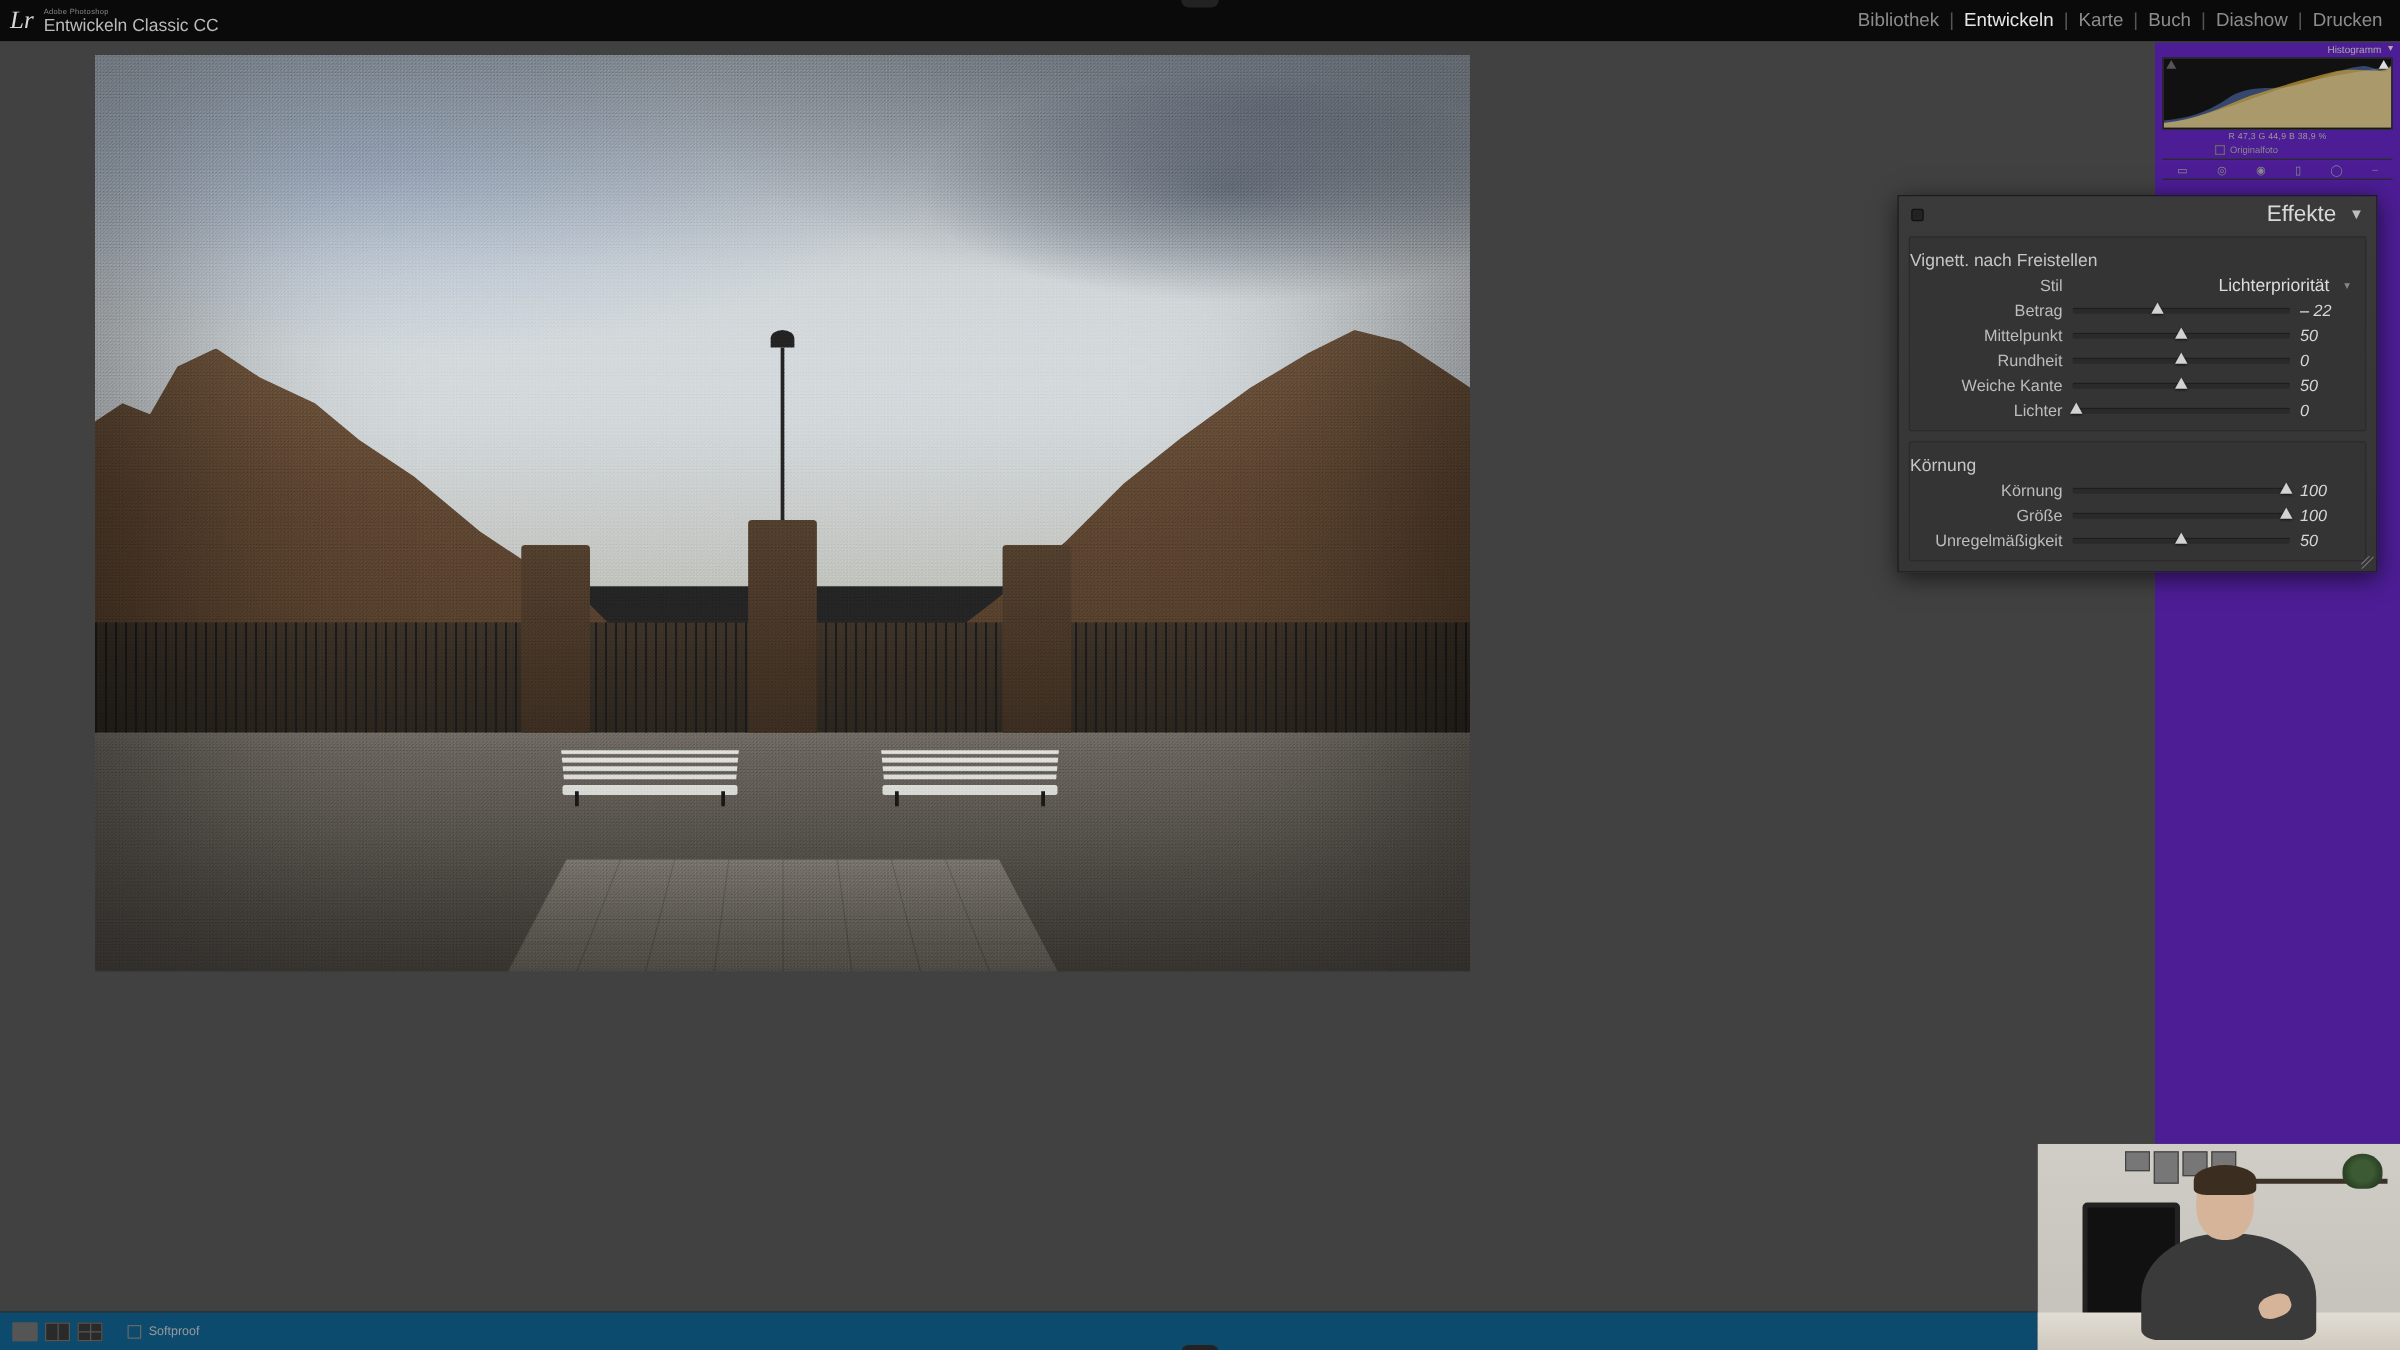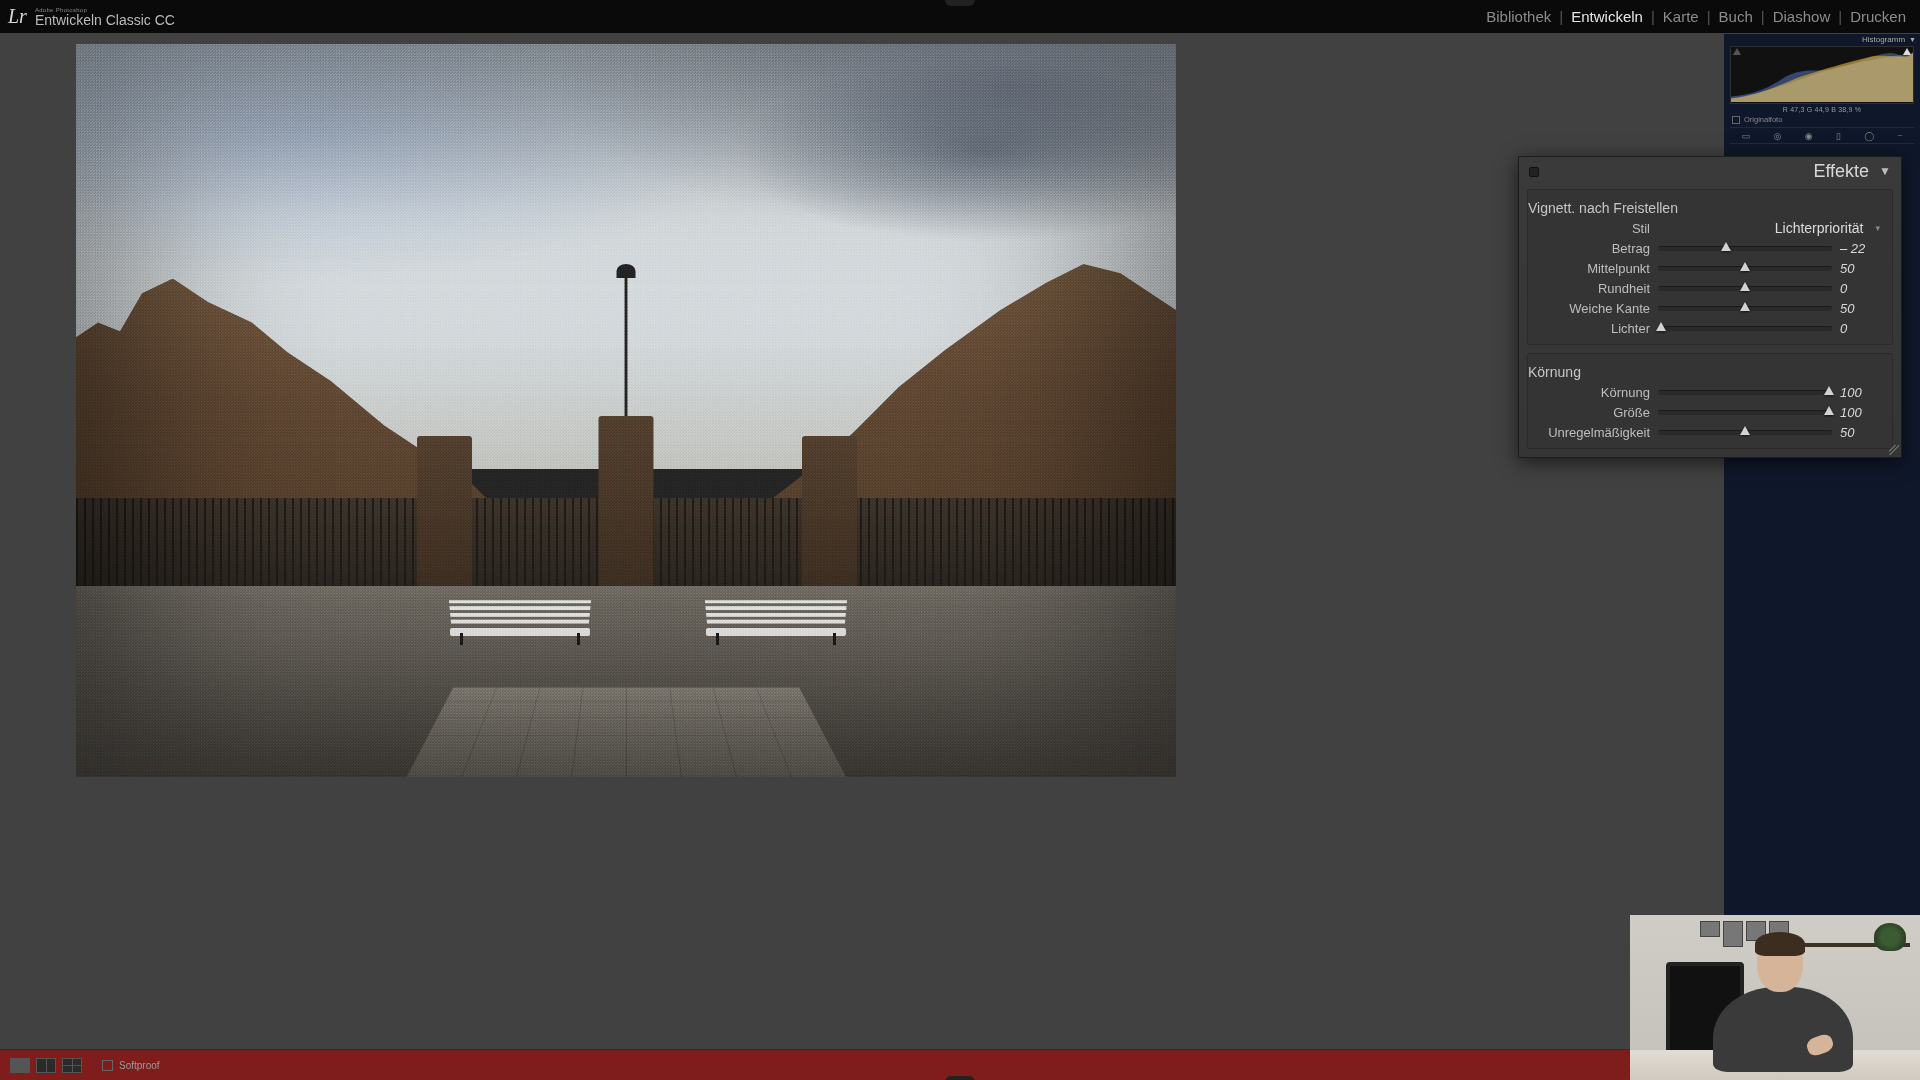--- a/index.html
+++ b/index.html
@@ -236,21 +236,21 @@
     box-shadow: inset 0 0 180px 60px rgba(0,0,0,0.45);
   }
 
   
   #right-stack {
     position: absolute;
     top: 34px;
     right: 0;
     width: 196px;
     bottom: 30px;
-    background: #0f172a;
+    background: #4c1d95;
   }
   #hist-title {
     height: 10px;
     display: flex;
     justify-content: flex-end;
     align-items: center;
     font-size: 8px;
     padding: 0 4px;
     color: #aaa;
   }
@@ -279,20 +279,21 @@
     padding: 2px 0 1px;
     letter-spacing: 0.2px;
   }
   #hist-original {
     font-size: 7.5px;
     color: #888;
     padding: 1px 8px 3px;
     display: flex;
     align-items: center;
     gap: 4px;
+    margin-left: 40px;
   }
   #hist-original .chk {
     width: 6px; height: 6px;
     border: 1px solid #666;
     display: inline-block;
   }
   #tool-row {
     height: 15px;
     margin: 0 6px;
     border-top: 1px solid #2a2a2a;
@@ -489,21 +490,21 @@
     background: #d6b49a;
     border-radius: 40%;
     transform: rotate(-20deg);
   }
 
   
   #bottom-bar {
     position: absolute;
     left: 0; right: 0; bottom: 0;
     height: 30px;
-    background: #7f1d1d;
+    background: #0c4a6e;
     border-top: 1px solid #2f2f2f;
     display: flex;
     align-items: center;
   }
   #bottom-bar .view-toggles {
     display: flex;
     gap: 6px;
     margin-left: 10px;
   }
   #bottom-bar .vt {

